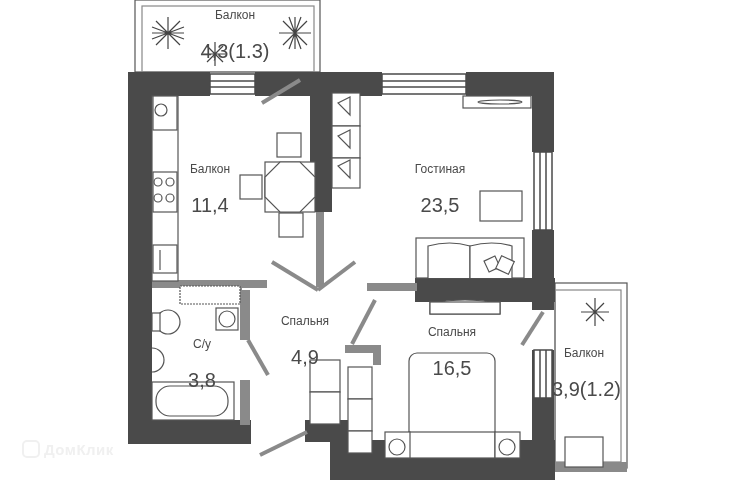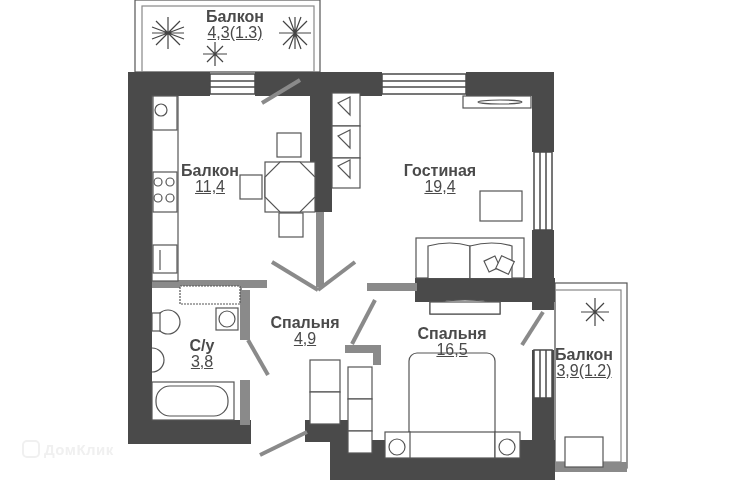--- a/index.html
+++ b/index.html
@@ -1,20 +1,20 @@
 <!DOCTYPE html>
 <html><head>
 <meta charset="utf-8">
 <style>
   html,body{margin:0;padding:0;background:#fff;}
   body{width:752px;height:480px;position:relative;overflow:hidden;font-family:"Liberation Sans","DejaVu Sans",sans-serif;}
   .plan{position:absolute;left:0;top:0;width:752px;height:480px;}
   .lbl{position:absolute;text-align:center;color:#4a4a4a;line-height:1;}
-  .lbl .name{font-size:16px;display:block;font-weight:bold;}
-  .lbl .area{font-size:16px;display:block;margin-top:0;text-decoration:underline;}
+  .lbl .name{font-size:12px;display:block;}
+  .lbl .area{font-size:20px;display:block;margin-top:20px;}
   .wm{position:absolute;left:22px;top:440px;color:#f0f0f0;font-size:15px;font-weight:bold;letter-spacing:0.5px;display:flex;align-items:center;gap:4px;}
   .wm .logo{width:18px;height:18px;border:2px solid #f0f0f0;border-radius:5px;box-sizing:border-box;}
 </style>
 </head>
 <body>
 
 <div class="plan">
 <svg width="752" height="480" viewBox="0 0 752 480" xmlns="http://www.w3.org/2000/svg">
   <g fill="none" stroke="#555" stroke-width="1.2">
 
@@ -184,21 +184,21 @@
 <div class="lbl" style="left:195px;top:9px;width:80px;">
   <span class="name">Балкон</span>
   <span class="area">4,3(1.3)</span>
 </div>
 <div class="lbl" style="left:180px;top:163px;width:60px;">
   <span class="name">Балкон</span>
   <span class="area">11,4</span>
 </div>
 <div class="lbl" style="left:400px;top:163px;width:80px;">
   <span class="name">Гостиная</span>
-  <span class="area">19,4</span>
+  <span class="area">23,5</span>
 </div>
 <div class="lbl" style="left:180px;top:338px;width:44px;">
   <span class="name">С/у</span>
   <span class="area">3,8</span>
 </div>
 <div class="lbl" style="left:268px;top:315px;width:74px;">
   <span class="name">Спальня</span>
   <span class="area">4,9</span>
 </div>
 <div class="lbl" style="left:412px;top:326px;width:80px;">

